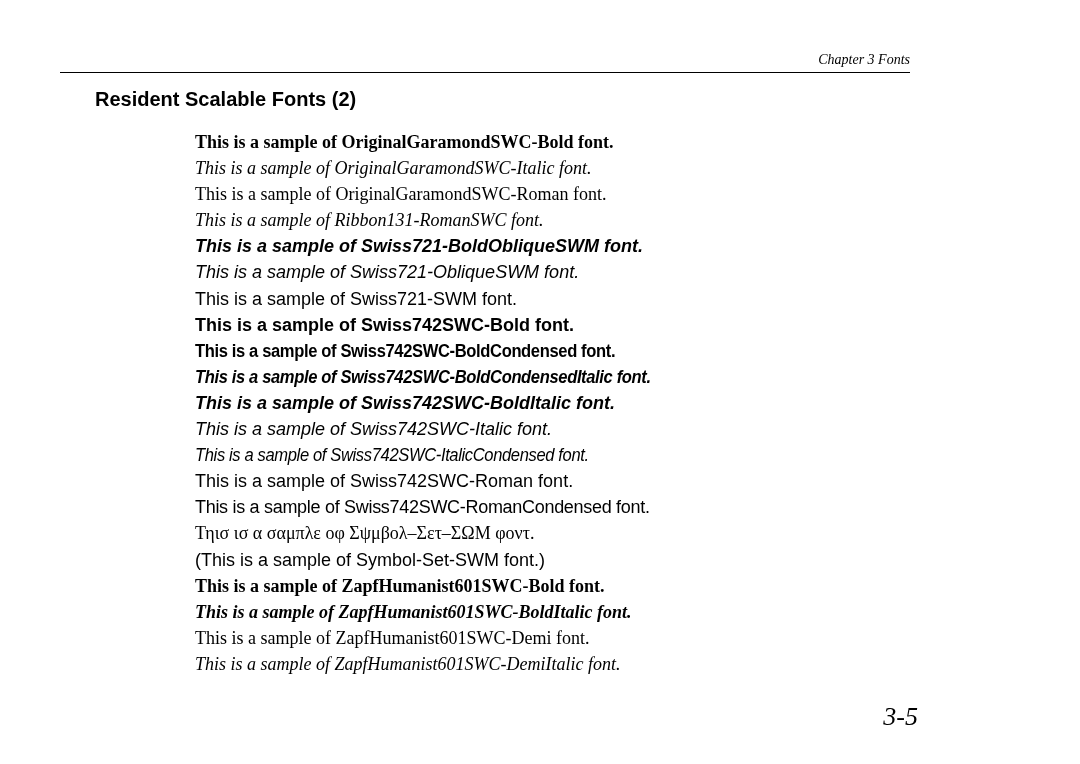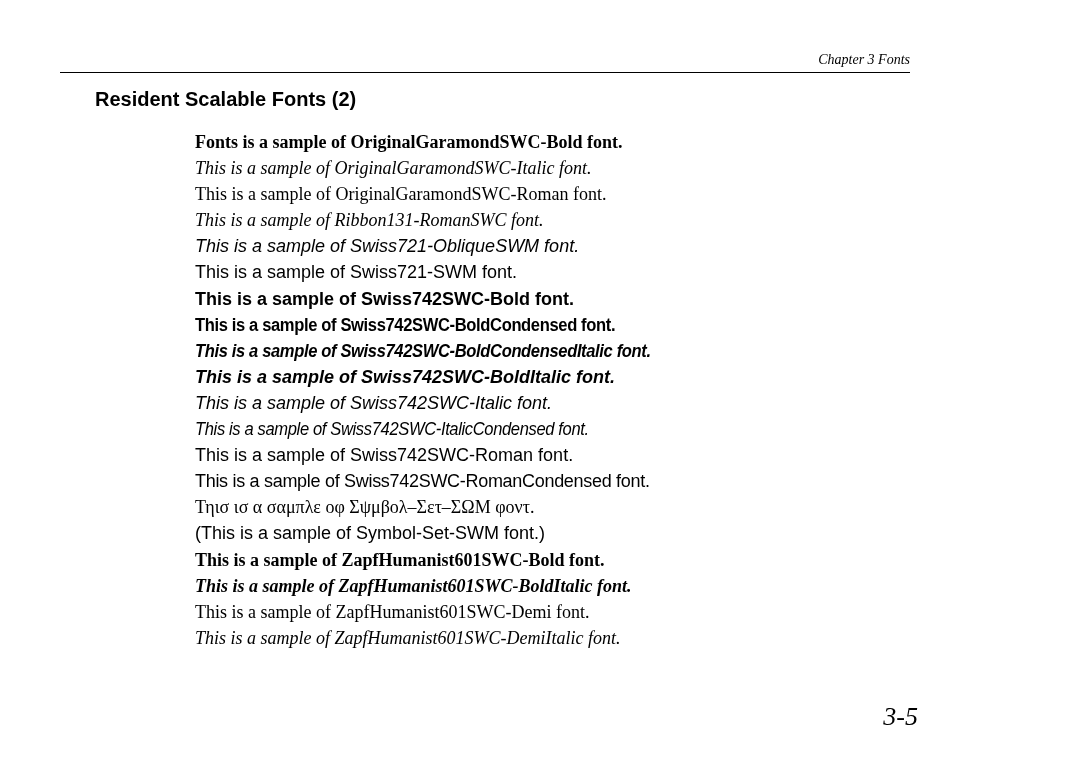--- a/index.html
+++ b/index.html
@@ -67,24 +67,25 @@
 </style>
 </head>
 <body>
 
 <div class="page">
   <div class="chapter-label">Chapter 3 Fonts</div>
   <div class="rule"></div>
   <div class="section-title">Resident Scalable Fonts (2)</div>
 
   <div class="samples">
-    <div class="serif bold">Fonts is a sample of OriginalGaramondSWC-Bold font.</div>
+    <div class="serif bold">This is a sample of OriginalGaramondSWC-Bold font.</div>
     <div class="serif italic">This is a sample of OriginalGaramondSWC-Italic font.</div>
     <div class="serif">This is a sample of OriginalGaramondSWC-Roman font.</div>
     <div class="script italic">This is a sample of Ribbon131-RomanSWC font.</div>
+    <div class="sans bold italic">This is a sample of Swiss721-BoldObliqueSWM font.</div>
     <div class="sans italic">This is a sample of Swiss721-ObliqueSWM font.</div>
     <div class="sans">This is a sample of Swiss721-SWM font.</div>
     <div class="sans bold">This is a sample of Swiss742SWC-Bold font.</div>
     <div class="sans bold cond">This is a sample of Swiss742SWC-BoldCondensed font.</div>
     <div class="sans bold italic cond">This is a sample of Swiss742SWC-BoldCondensedItalic font.</div>
     <div class="sans bold italic">This is a sample of Swiss742SWC-BoldItalic font.</div>
     <div class="sans italic">This is a sample of Swiss742SWC-Italic font.</div>
     <div class="sans italic cond small">This is a sample of Swiss742SWC-ItalicCondensed font.</div>
     <div class="sans">This is a sample of Swiss742SWC-Roman font.</div>
     <div class="sans narrow small">This is a sample of Swiss742SWC-RomanCondensed font.</div>

